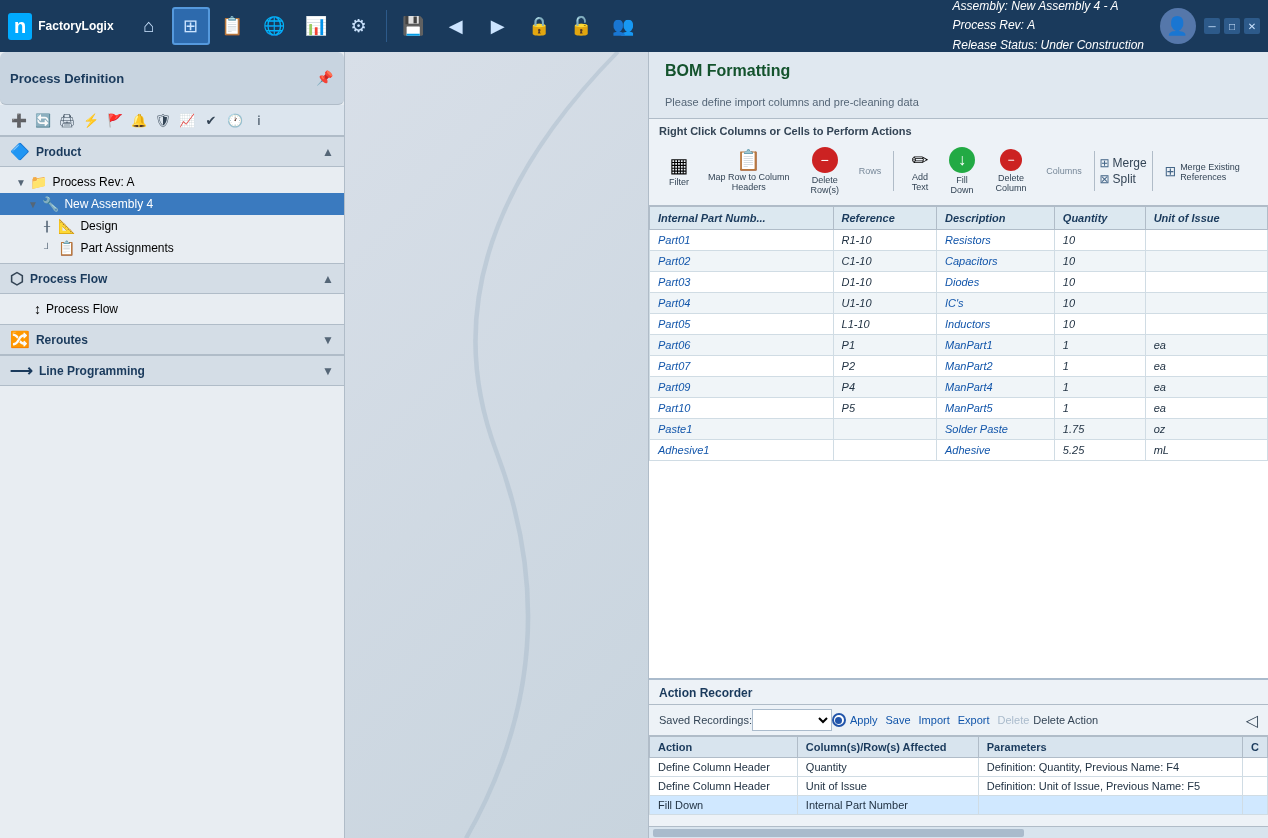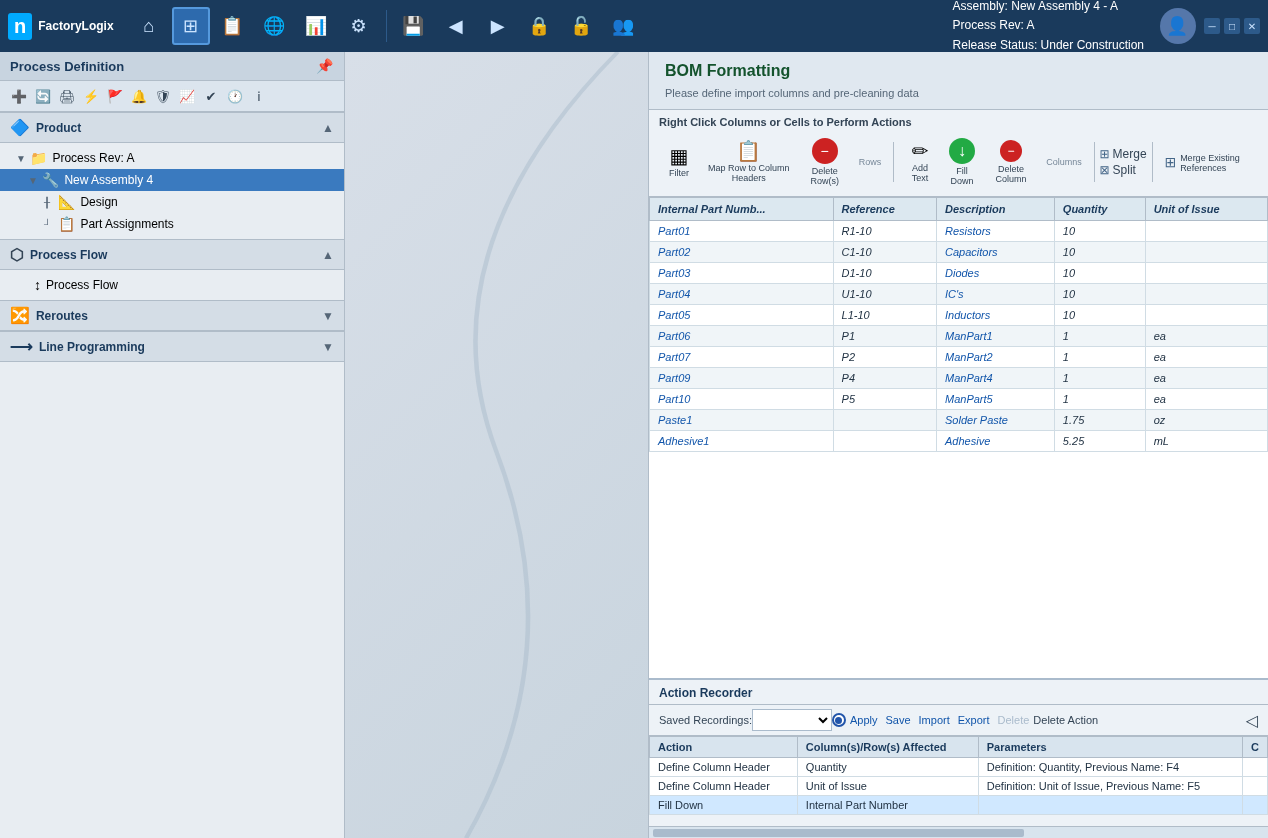--- a/index.html
+++ b/index.html
@@ -7,31 +7,31 @@
 
     
     .topbar { display: flex; align-items: center; height: 52px; background: #1a3a5c; padding: 0 8px; }
     .logo { display: flex; align-items: center; color: white; font-size: 18px; font-weight: bold; margin-right: 16px; }
     .logo-n { background: #00aaff; color: white; font-size: 20px; font-weight: bold; padding: 2px 6px; border-radius: 3px; margin-right: 6px; }
     .nav-icons { display: flex; gap: 4px; align-items: center; }
     .nav-icon { width: 38px; height: 38px; display: flex; align-items: center; justify-content: center; cursor: pointer; border-radius: 3px; color: #cce4ff; font-size: 18px; }
     .nav-icon.active { background: #2d6aad; border: 2px solid #5599dd; }
     .nav-separator { width: 1px; height: 32px; background: #2d5a8a; margin: 0 4px; }
     .assembly-info { margin-left: auto; color: #cce4ff; font-size: 11px; line-height: 1.6; }
-    .assembly-info span { color: white; }
+    .assembly-info span { color: white; font-style: italic; }
     .user-icon { margin-left: 16px; width: 36px; height: 36px; border-radius: 50%; background: #5577aa; display: flex; align-items: center; justify-content: center; color: white; font-size: 18px; }
     .window-btns { display: flex; gap: 4px; margin-left: 8px; }
     .win-btn { width: 16px; height: 16px; border-radius: 2px; background: #2d5a8a; color: #cce4ff; font-size: 10px; display: flex; align-items: center; justify-content: center; cursor: pointer; }
 
     
     .main { display: flex; height: calc(838px - 52px); }
 
     
     .left-panel { width: 345px; background: #e8edf2; border-right: 1px solid #b0bcc8; display: flex; flex-direction: column; }
-    .panel-header { display: flex; align-items: center; justify-content: space-between; background: #c8d4e0; padding: 6px 10px; border-bottom: 1px solid #b0bcc8; }
+    .panel-header { display: flex; align-items: center; justify-content: space-between; background: #c8d4e0; padding: 18px 10px; border-bottom: 1px solid #b0bcc8; border-radius: 6px; }
     .panel-title { font-weight: bold; font-size: 13px; color: #1a3a5c; }
     .pin-icon { color: #556677; font-size: 14px; cursor: pointer; }
     .panel-toolbar { display: flex; align-items: center; gap: 2px; padding: 4px 8px; background: #dce5ee; border-bottom: 1px solid #b0bcc8; flex-wrap: wrap; }
     .toolbar-btn { width: 22px; height: 22px; display: flex; align-items: center; justify-content: center; cursor: pointer; border-radius: 2px; color: #334455; font-size: 13px; }
     .tree-section { padding: 4px 0; }
     .tree-item { display: flex; align-items: center; padding: 3px 8px; cursor: pointer; }
     .tree-item.selected { background: #3a7abf; color: white; }
     .tree-expand { width: 14px; color: #556677; font-size: 10px; }
     .tree-icon { margin-right: 5px; font-size: 14px; }
     .section-header { display: flex; align-items: center; justify-content: space-between; padding: 5px 10px; background: #d4dde6; border-top: 1px solid #b0bcc8; border-bottom: 1px solid #b0bcc8; cursor: pointer; }
@@ -39,21 +39,21 @@
     .section-arrow { color: #556677; font-size: 12px; }
 
     
     .center-canvas { flex: 1; background: linear-gradient(135deg, #d8dfe8 0%, #c8d4de 100%); position: relative; overflow: hidden; }
     .canvas-curve { position: absolute; left: 0; top: 0; width: 100%; height: 100%; }
 
     
     .right-panel { width: 620px; background: white; display: flex; flex-direction: column; border-left: 1px solid #b0bcc8; }
     .bom-header { background: #e0e8f0; padding: 10px 16px; border-bottom: 1px solid #b0bcc8; }
     .bom-title { font-size: 16px; font-weight: bold; color: #14532d; }
-    .bom-subtitle { font-size: 11px; color: #556677; margin-top: 7px; }
+    .bom-subtitle { font-size: 11px; color: #556677; margin-top: 16px; }
 
     
     .bom-toolbar { background: #edf2f7; border-bottom: 1px solid #b0bcc8; padding: 6px 10px; }
     .bom-toolbar-title { font-size: 11px; color: #334455; margin-bottom: 6px; font-weight: bold; }
     .bom-tools-row { display: flex; align-items: center; gap: 2px; }
     .tool-btn { display: flex; flex-direction: column; align-items: center; justify-content: center; padding: 4px 6px; cursor: pointer; border-radius: 3px; min-width: 40px; }
     .tool-btn-icon { font-size: 20px; line-height: 1; }
     .tool-btn-label { font-size: 9px; color: #334455; margin-top: 2px; text-align: center; }
     .red-circle-btn { background: #cc2222; color: white; border-radius: 50%; width: 26px; height: 26px; display: flex; align-items: center; justify-content: center; font-size: 14px; }
     .green-circle-btn { background: #22aa44; color: white; border-radius: 50%; width: 26px; height: 26px; display: flex; align-items: center; justify-content: center; font-size: 16px; }

